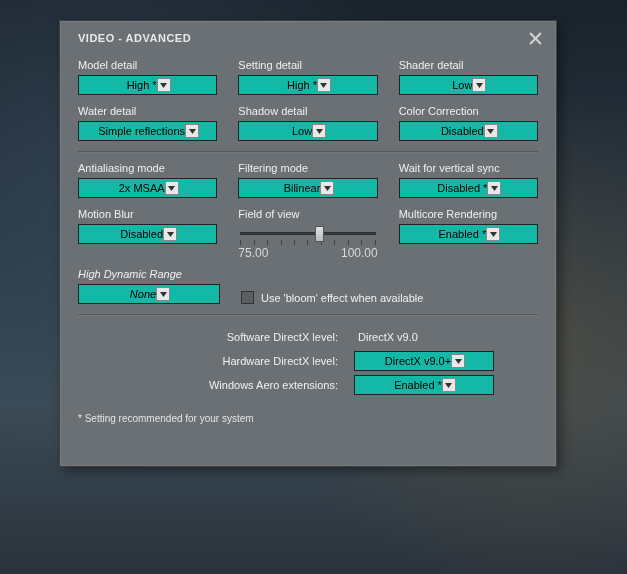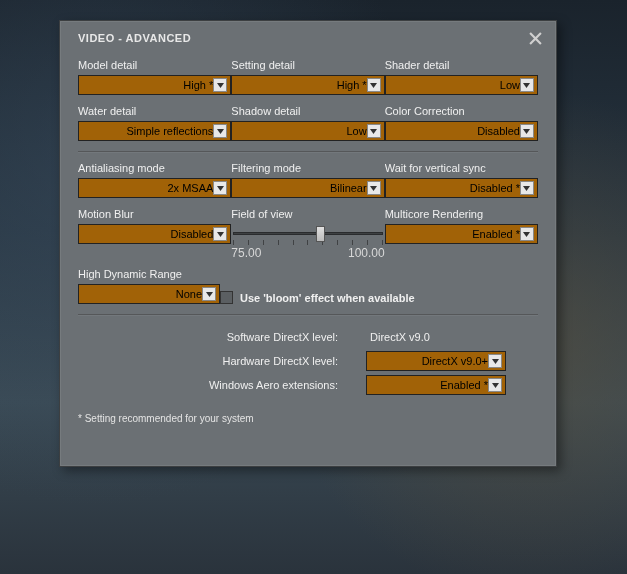--- a/index.html
+++ b/index.html
@@ -27,31 +27,31 @@
   .titlebar-title {
     color: #e8e8e8; font-size: 11px; font-weight: bold; letter-spacing: 0.5px;
   }
   .close-btn {
     width: 18px; height: 18px;
     display: flex; align-items: center; justify-content: center;
     color: #d0d0d0; cursor: pointer;
   }
   .close-btn svg { width: 13px; height: 13px; }
   .content { padding: 4px 18px 10px 18px; }
-  .row { display: flex; gap: 0; margin-bottom: 10px; }
+  .row { display: flex; gap: 21px; margin-bottom: 10px; }
   .field { flex: 1 1 0; min-width: 0; display: flex; flex-direction: column; }
   .field-label {
     color: #f0f0f0; font-size: 11px; margin-bottom: 4px;
     white-space: nowrap; overflow: hidden;
   }
   .select {
     height: 20px;
-    background: #a16207;
+    background: #14b8a6;
     border: 1px solid #222;
-    display: flex; align-items: center; justify-content: flex-end;
+    display: flex; align-items: center; justify-content: center;
     padding: 0 3px 0 5px;
     font-size: 11px; color: #000;
     cursor: pointer;
   }
   .select-caret {
     width: 14px; height: 14px;
     background: #e8e8e8;
     border: 1px solid #888;
     display: flex; align-items: center; justify-content: center;
   }
@@ -72,23 +72,23 @@
     position: absolute; left: 0; right: 0; top: 22px;
     display: flex; justify-content: space-between;
     font-size: 12px; color: #d8d8d8;
   }
   .sep { height: 1px; background: #555759; margin: 6px 0 10px 0; box-shadow: 0 1px 0 rgba(255,255,255,0.06); }
   .check-row { display: flex; align-items: center; gap: 7px; margin-top: 23px; }
   .checkbox {
     width: 13px; height: 13px; background: #5b5f62;
     border: 1px solid #333; cursor: pointer;
   }
-  .check-label { color: #f0f0f0; font-size: 11px; font-weight: bold; }
+  .check-label { color: #f0f0f0; font-size: 11px; }
   .kv-block { margin-top: 6px; }
-  .kv-row { display: flex; align-items: center; height: 24px; gap: 28px; }
+  .kv-row { display: flex; align-items: center; height: 24px; gap: 16px; }
   .kv-label { flex: 0 0 260px; text-align: right; color: #f0f0f0; font-size: 11px; }
   .kv-value-static { font-size: 11px; color: #f0f0f0; padding-left: 4px; }
   .kv-select { flex: 0 0 140px; }
   .footnote { color: #e4e4e4; font-size: 10px; margin-top: 16px; }
   .button-row { display: flex; justify-content: flex-end; gap: 14px; margin-top: 12px; }
   .btn {
     min-width: 72px; height: 22px;
     background: #d9d9d9;
     border: 1px solid #555;
     box-shadow: inset 0 1px 0 #fff, inset -1px -1px 0 #aaa;
@@ -266,21 +266,21 @@
           <span class="select-caret">
               <svg viewBox="0 0 7 5">
                 <path d="M0 0 L7 0 L3.5 5 Z" fill="#333"></path>
               </svg>
             </span>
         </div>
       </div>
     </div>
 
     <div class="row">
-      <div class="field" style="flex:0 0 142px;">
+      <div class="field" style="flex:0 0 142px;font-style:italic;">
         <div class="field-label">High Dynamic Range</div>
         <div class="select">
           <span>None</span>
           <span class="select-caret">
               <svg viewBox="0 0 7 5">
                 <path d="M0 0 L7 0 L3.5 5 Z" fill="#333"></path>
               </svg>
             </span>
         </div>
       </div>

